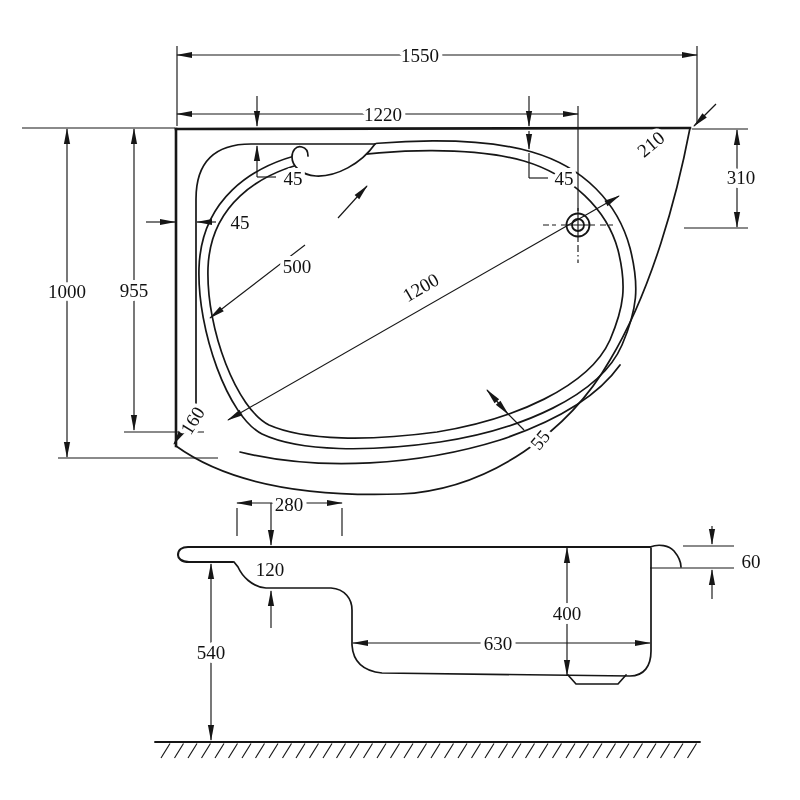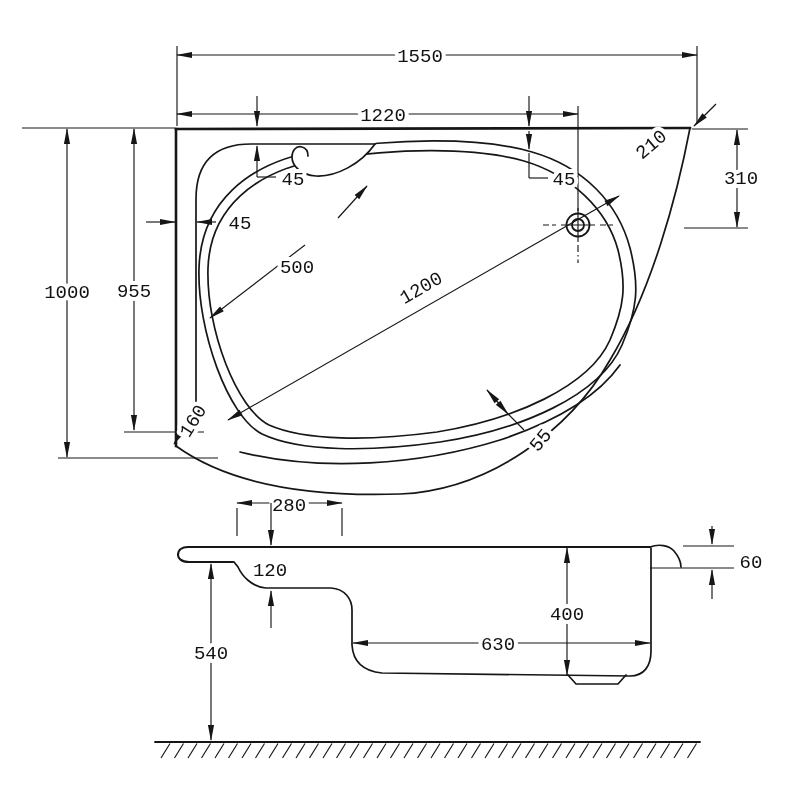--- a/index.html
+++ b/index.html
@@ -1,16 +1,16 @@
 <!DOCTYPE html>
 <html><head>
 <meta charset="utf-8">
 <style>
   html,body{margin:0;padding:0;background:#fff;}
-  .canvas{width:800px;height:800px;background:#fff;position:relative;font-family:Liberation Mono, monospace;}
+  .canvas{width:800px;height:800px;background:#fff;position:relative;font-family:Liberation Serif, serif;}
   svg{display:block;}
   .thick{stroke:#161616;stroke-width:2.6;fill:none;stroke-linecap:square;}
   .med{stroke:#161616;stroke-width:1.7;fill:none;stroke-linecap:round;}
   .thin{stroke:#161616;stroke-width:1.15;fill:none;stroke-linecap:butt;}
   .dim{stroke:#161616;stroke-width:1.15;fill:none;}
   .dim-label{font-size:19px;fill:#111;text-anchor:middle;paint-order:stroke;stroke:#fff;stroke-width:8px;stroke-linejoin:round;}
   .whitefill{fill:#fff;stroke:none;}
 </style>
 </head>
 <body>

